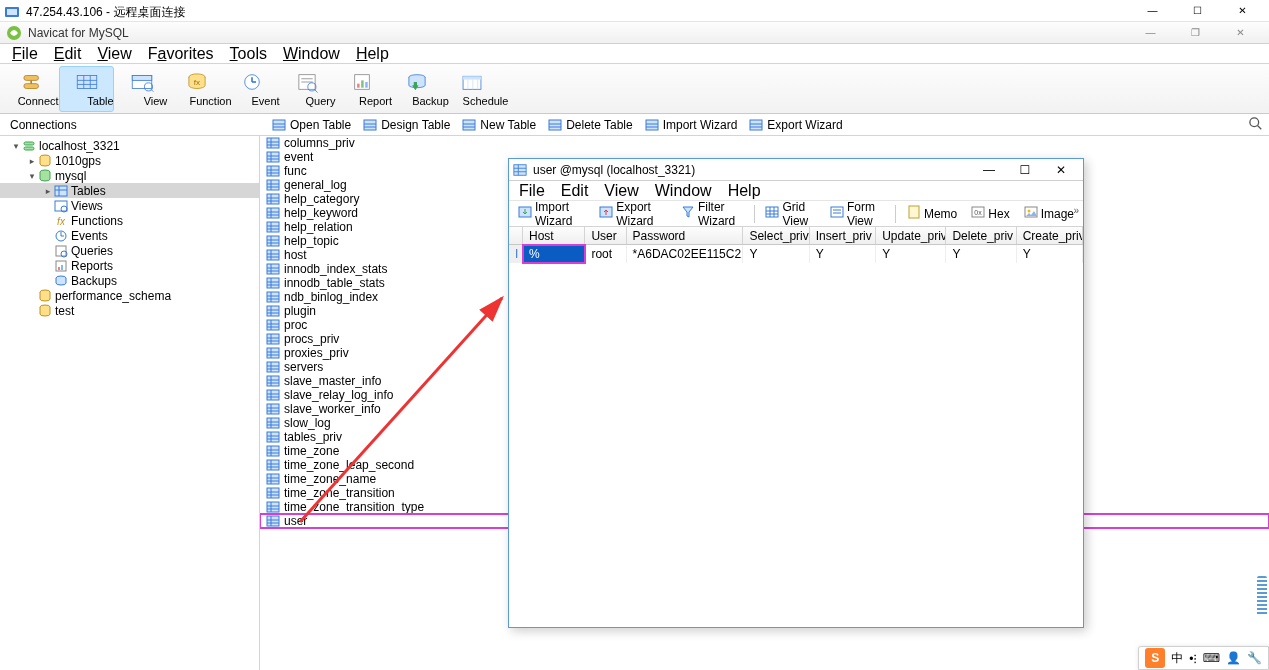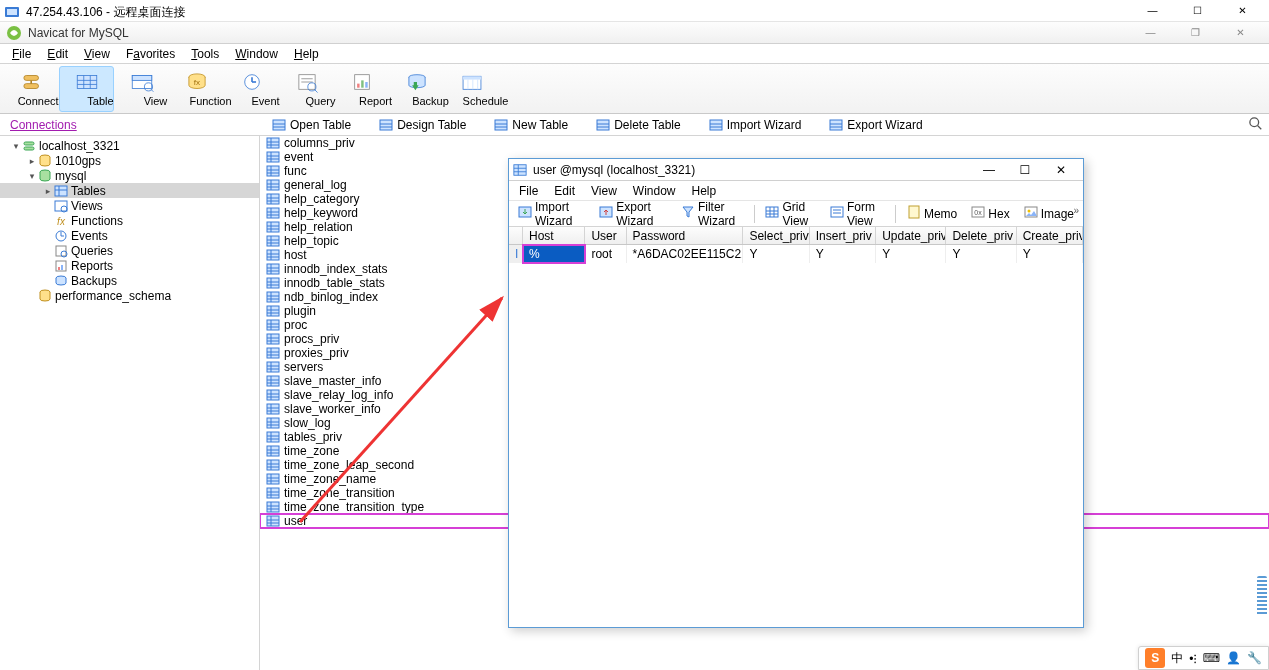--- a/index.html
+++ b/index.html
@@ -12,34 +12,34 @@
 .win-controls { display: flex; gap: 0; }
 .win-btn { width: 45px; height: 22px; display: flex; align-items: center; justify-content: center; font-size: 10px; }
 
 
 .nav-titlebar { height: 22px; background: linear-gradient(#fdfdfd,#f0f0f0); display: flex; align-items: center; padding: 0 6px; border-bottom: 1px solid #d0d0d0; }
 .nav-titlebar .icon { width: 16px; height: 16px; margin-right: 6px; }
 .nav-title { flex: 1; font-size: 12px; color: #333; }
 
 
 .menubar { height: 20px; background: #fff; display: flex; align-items: center; padding: 0 4px; border-bottom: 1px solid #d4d4d4; }
-.menu-item { padding: 0 8px; font-size: 12px; line-height: 20px; }
+.menu-item { padding: 0 8px; font-size: 16px; line-height: 20px; }
 .menu-item .u { text-decoration: underline; }
 
 
 .toolbar { height: 50px; background: linear-gradient(#fdfdfd,#f2f2f2); border-bottom: 1px solid #c9c9c9; display: flex; align-items: center; padding: 2px 4px; gap: 0; }
 .tb-btn { width: 55px; height: 46px; display: flex; flex-direction: column; align-items: center; justify-content: center; border: 1px solid transparent; border-radius: 3px; font-size: 11px; gap: 2px; }
 .tb-btn.active { background: #cce8ff; border-color: #99d1ff; }
 .tb-btn svg { width: 26px; height: 22px; }
 .tb-btn span { white-space: nowrap; padding-left: 28px; }
 
 
 .subtoolbar { height: 22px; background: #fff; border-bottom: 1px solid #d4d4d4; display: flex; align-items: center; padding: 0 4px; position: relative; }
-.sub-left-label { padding: 0 6px; font-size: 12px; color: #a21caf; width: 260px; text-decoration: underline; }
-.sub-buttons { display: flex; gap: 20px; margin-left: 4px; }
+.sub-left-label { padding: 0 6px; font-size: 12px; color: #000000; width: 260px; }
+.sub-buttons { display: flex; gap: 4px; margin-left: 4px; }
 .sub-btn { display: flex; align-items: center; gap: 4px; font-size: 12px; padding: 1px 4px; }
 .sub-btn .sicon { width: 14px; height: 14px; }
 .subtoolbar .search-icon { position: absolute; right: 6px; top: 3px; }
 
 
 .content { position: relative; display: flex; height: calc(670px - 22px - 22px - 20px - 50px - 22px); }
 .conn-pane { width: 260px; border-right: 1px solid #d4d4d4; overflow: hidden; background: #fff; }
 .tree { padding: 2px 0; }
 .tree-node { display: flex; align-items: center; height: 15px; font-size: 12px; padding-right: 4px; white-space: nowrap; }
 .tree-node .expander { width: 12px; text-align: center; font-size: 9px; color: #555; }
@@ -351,20 +351,28 @@
           <span>Backups</span>
         </div>
         <div class="tree-node i2">
           <span class="expander"></span>
           <svg class="ticon" viewBox="0 0 14 14">
             <ellipse cx="7" cy="3" rx="5" ry="2" fill="#ffe08a" stroke="#c09020"></ellipse>
             <path d="M2 3 v7 a5 2 0 0 0 10 0 V3" fill="#ffe08a" stroke="#c09020"></path>
           </svg>
           <span>performance_schema</span>
         </div>
+        <div class="tree-node i2">
+          <span class="expander"></span>
+          <svg class="ticon" viewBox="0 0 14 14">
+            <ellipse cx="7" cy="3" rx="5" ry="2" fill="#ffe08a" stroke="#c09020"></ellipse>
+            <path d="M2 3 v7 a5 2 0 0 0 10 0 V3" fill="#ffe08a" stroke="#c09020"></path>
+          </svg>
+          <span>test</span>
+        </div>
       </div>
   </div>
 
   <div class="table-list" id="table-list">
       <div class="tlist-item">
         <svg class="ticon" viewBox="0 0 14 12">
           <rect x="1" y="1" width="12" height="10" fill="#cde3ff" stroke="#3a7bd5"></rect>
           <line x1="1" y1="5" x2="13" y2="5" stroke="#3a7bd5"></line>
           <line x1="1" y1="8" x2="13" y2="8" stroke="#3a7bd5"></line>
           <line x1="5" y1="1" x2="5" y2="11" stroke="#3a7bd5"></line>

